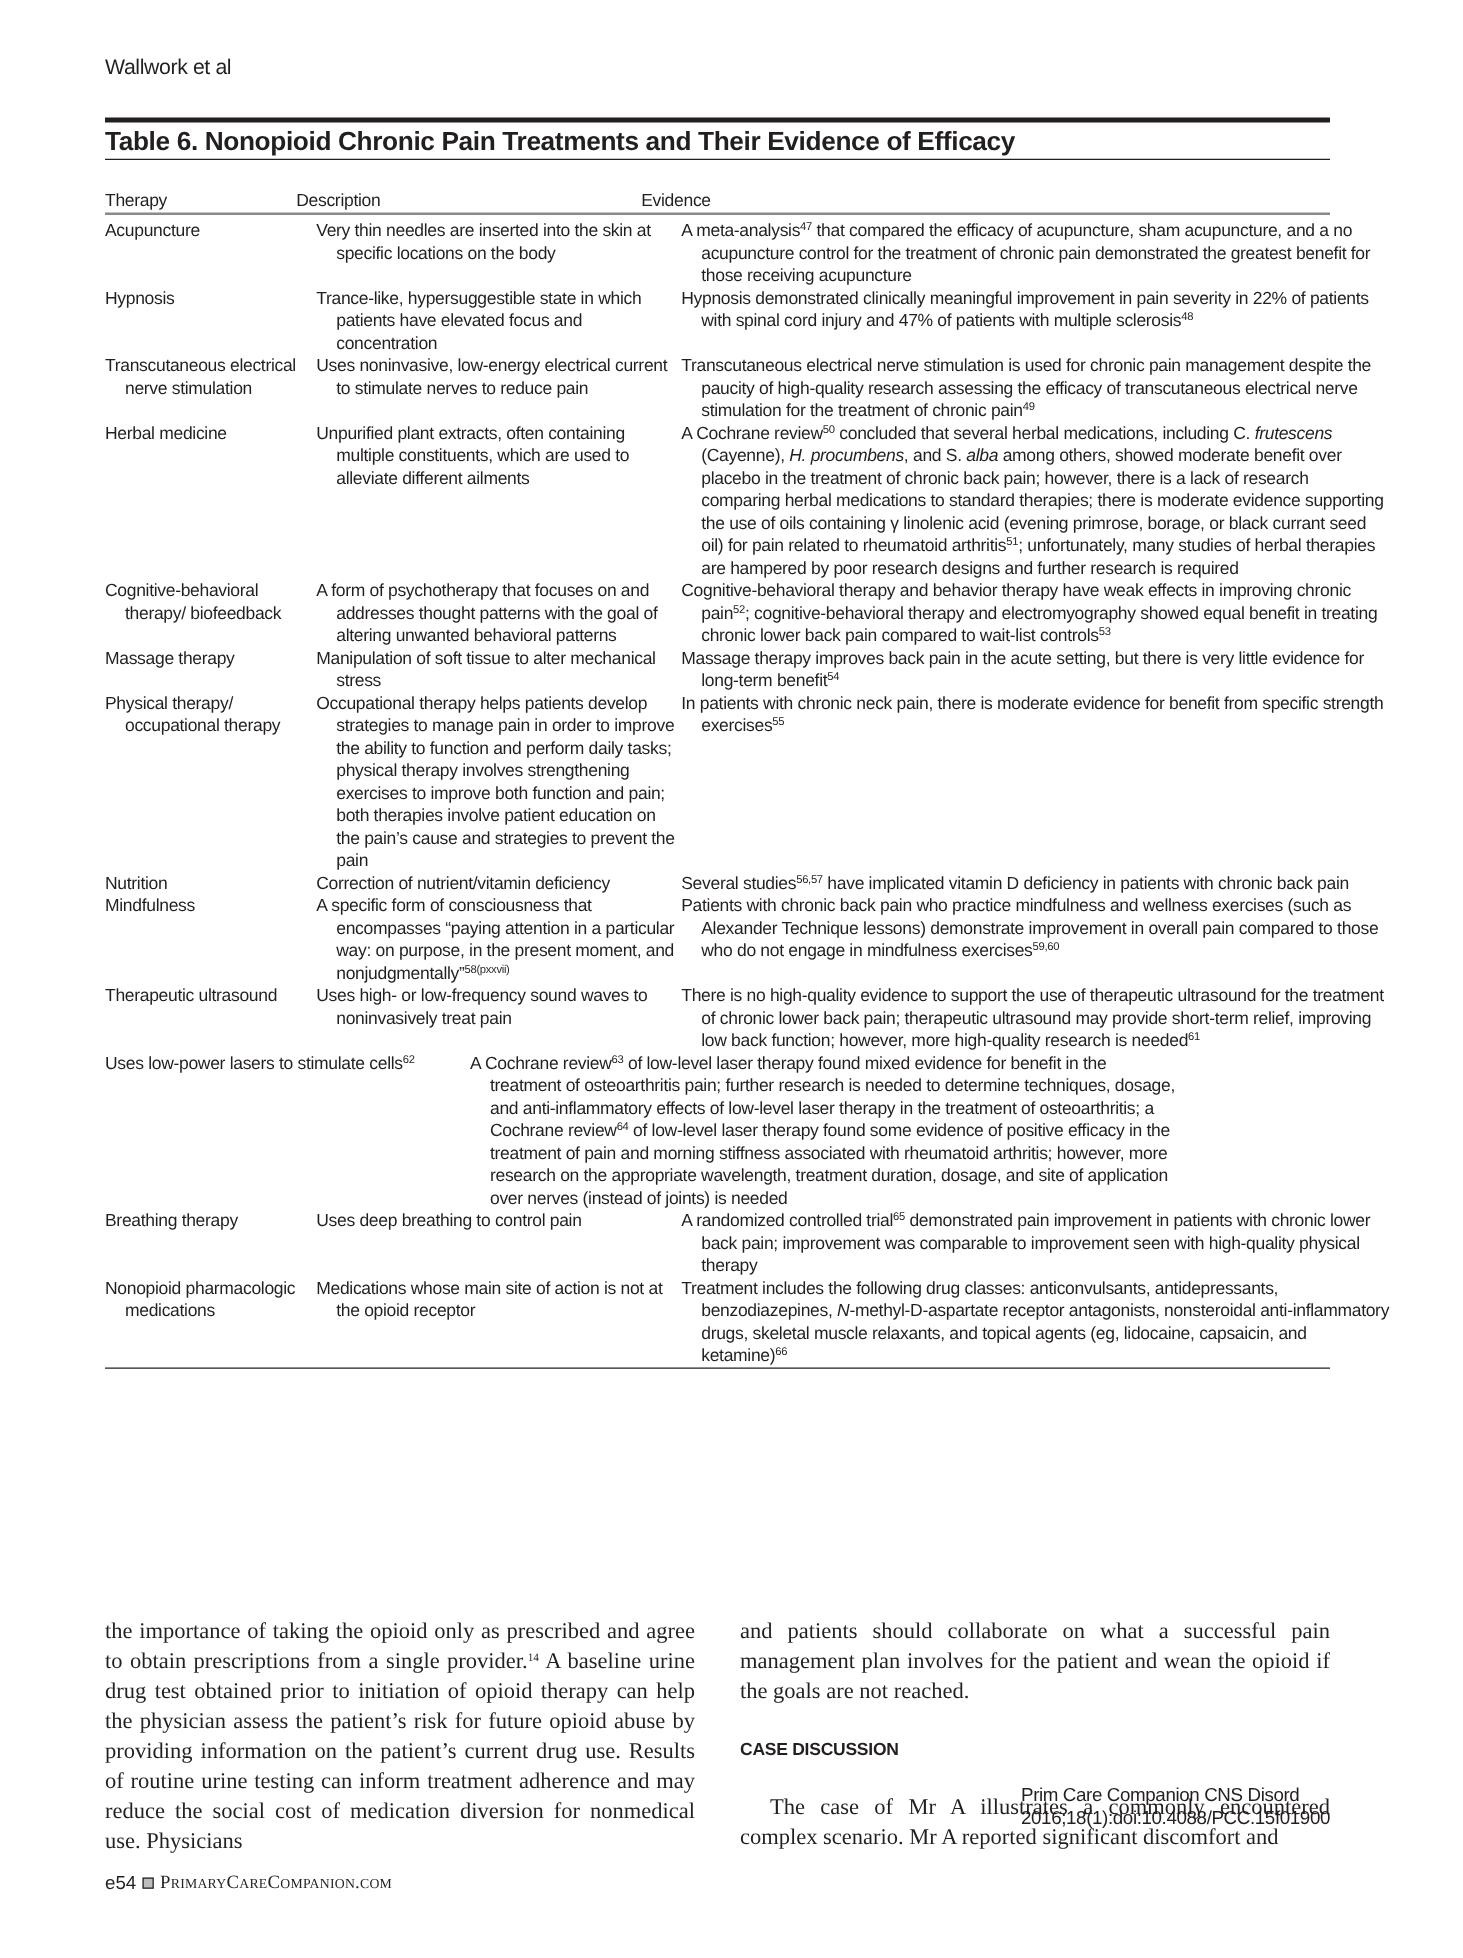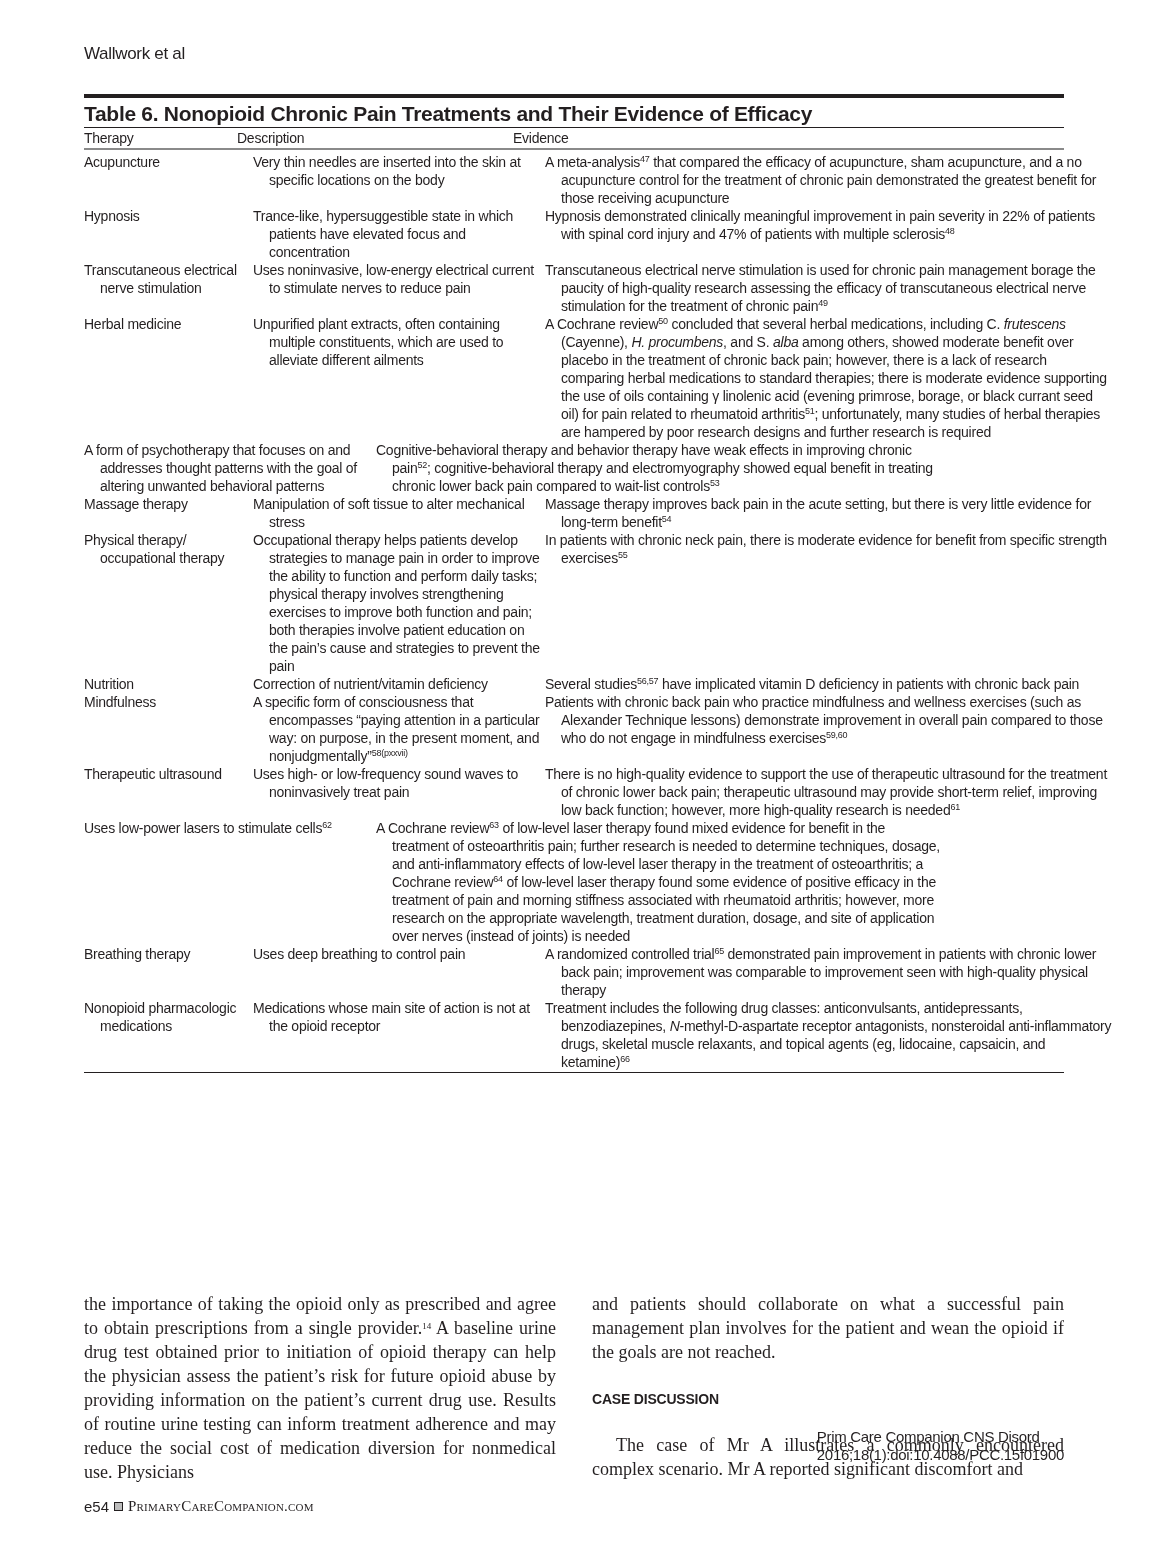--- a/index.html
+++ b/index.html
@@ -8,21 +8,21 @@
   .serif { font-family: "Liberation Serif", "DejaVu Serif", serif; margin-top: 26px; }
 
   #running-head { position: absolute; left: 84px; top: 44px; font-size: 17px; letter-spacing: -0.3px; }
 
   #table-wrap { position: absolute; left: 84px; top: 94px; width: 980px; }
   .rule-thick { height: 4px; background: #231f20; }
   .rule-thin { height: 1px; background: #231f20; }
   .rule-gray { height: 2px; background: #8a8a8a; }
   #table-title { font-weight: bold; font-size: 21px; padding: 4px 0 1px 0; letter-spacing: -0.3px; }
   .trow { display: flex; font-size: 14px; line-height: 18px; letter-spacing: -0.25px; }
-  .thead { padding: 1px 0 1px 0; }
+  .thead { padding: 1px 0 1px 0; margin-top: 22px; }
   .c1 { width: 153px; flex: none; }
   .c2 { width: 276px; flex: none; }
   .c3 { width: 551px; flex: none; }
   .hang { padding-left: 16px; text-indent: -16px; }
   .tbody .trow { padding-top: 0; }
   .tbody { padding-top: 3px; padding-bottom: 1px; }
   sup { font-size: 9px; line-height: 0; vertical-align: 5px; }
   i { font-style: italic; }
 
   .col-text { position: absolute; top: 1266px; width: 472px; font-size: 18px; line-height: 24px; text-align: justify; }
@@ -60,28 +60,29 @@
         <div class="c3 hang"><span>A meta-analysis</span><sup>47</sup><span> that compared the efficacy of acupuncture, sham acupuncture, and a no acupuncture control for the treatment of chronic pain demonstrated the greatest benefit for those receiving acupuncture</span></div>
       </div>
       <div class="trow">
         <div class="c1 hang">Hypnosis</div>
         <div class="c2 hang">Trance-like, hypersuggestible state in which patients have elevated focus and concentration</div>
         <div class="c3 hang"><span>Hypnosis demonstrated clinically meaningful improvement in pain severity in 22% of patients with spinal cord injury and 47% of patients with multiple sclerosis</span><sup>48</sup></div>
       </div>
       <div class="trow">
         <div class="c1 hang">Transcutaneous electrical nerve stimulation</div>
         <div class="c2 hang">Uses noninvasive, low-energy electrical current to stimulate nerves to reduce pain</div>
-        <div class="c3 hang"><span>Transcutaneous electrical nerve stimulation is used for chronic pain management borage the paucity of high-quality research assessing the efficacy of transcutaneous electrical nerve stimulation for the treatment of chronic pain</span><sup>49</sup></div>
+        <div class="c3 hang"><span>Transcutaneous electrical nerve stimulation is used for chronic pain management despite the paucity of high-quality research assessing the efficacy of transcutaneous electrical nerve stimulation for the treatment of chronic pain</span><sup>49</sup></div>
       </div>
       <div class="trow">
         <div class="c1 hang">Herbal medicine</div>
         <div class="c2 hang">Unpurified plant extracts, often containing multiple constituents, which are used to alleviate different ailments</div>
         <div class="c3 hang"><span>A Cochrane review</span><sup>50</sup><span> concluded that several herbal medications, including C. </span><i>frutescens</i><span> (Cayenne), </span><i>H. procumbens</i><span>, and S. </span><i>alba</i><span> among others, showed moderate benefit over placebo in the treatment of chronic back pain; however, there is a lack of research comparing herbal medications to standard therapies; there is moderate evidence supporting the use of oils containing γ linolenic acid (evening primrose, borage, or black currant seed oil) for pain related to rheumatoid arthritis</span><sup>51</sup><span>; unfortunately, many studies of herbal therapies are hampered by poor research designs and further research is required</span></div>
       </div>
       <div class="trow">
+        <div class="c1 hang">Cognitive-behavioral therapy/ biofeedback</div>
         <div class="c2 hang">A form of psychotherapy that focuses on and addresses thought patterns with the goal of altering unwanted behavioral patterns</div>
         <div class="c3 hang"><span>Cognitive-behavioral therapy and behavior therapy have weak effects in improving chronic pain</span><sup>52</sup><span>; cognitive-behavioral therapy and electromyography showed equal benefit in treating chronic lower back pain compared to wait-list controls</span><sup>53</sup></div>
       </div>
       <div class="trow">
         <div class="c1 hang">Massage therapy</div>
         <div class="c2 hang">Manipulation of soft tissue to alter mechanical stress</div>
         <div class="c3 hang"><span>Massage therapy improves back pain in the acute setting, but there is very little evidence for long-term benefit</span><sup>54</sup></div>
       </div>
       <div class="trow">
         <div class="c1 hang">Physical therapy/ occupational therapy</div>

